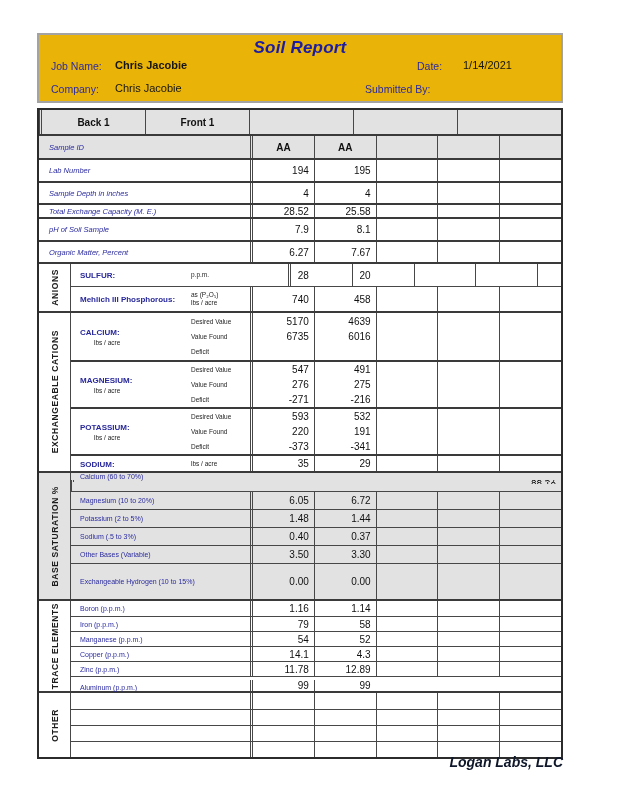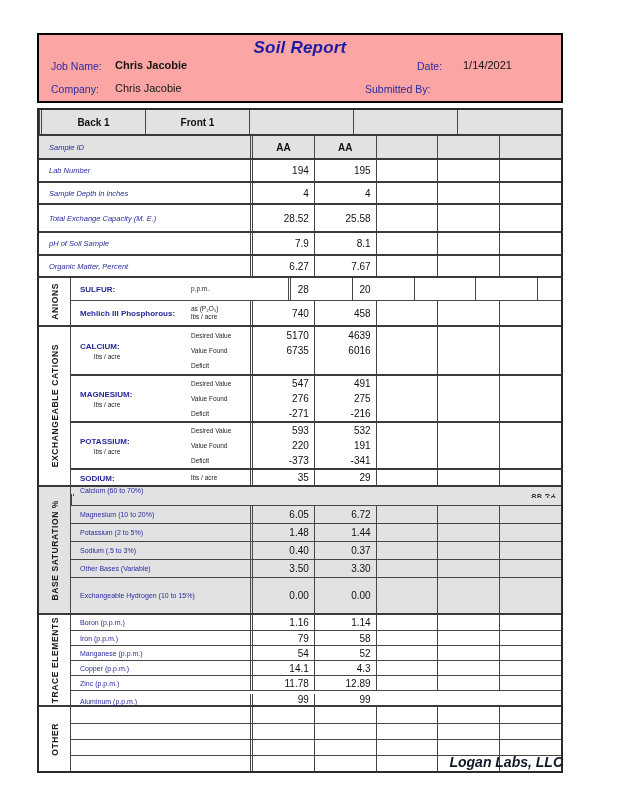--- a/index.html
+++ b/index.html
@@ -1,19 +1,19 @@
 <!DOCTYPE html>
 <html><head>
 <meta charset="utf-8">
 <style>
   html,body{margin:0;padding:0;background:#ffffff;}
   body{width:618px;height:800px;position:relative;font-family:"Liberation Sans","DejaVu Sans",sans-serif;overflow:hidden;}
 
   
-  .hbox{position:absolute;left:37px;top:33px;width:526px;height:70px;border:2px solid #000000;box-sizing:border-box;background:#fca5a5;}
+  .hbox{position:absolute;left:37px;top:33px;width:526px;height:70px;border:2px solid #a3a3a3;box-sizing:border-box;background:#eab308;}
   .title{position:absolute;top:3px;left:0;right:0;text-align:center;font-size:17px;font-weight:bold;font-style:italic;color:#1c1ca2;letter-spacing:.2px;}
   .hlbl{position:absolute;font-size:10.5px;color:#2a2aa0;white-space:nowrap;}
   .hval{position:absolute;font-size:11px;color:#151515;white-space:nowrap;}
   .jn-l{left:12px;top:25px;} .jn-v{left:76px;top:24px;font-weight:bold;}
   .dt-l{left:378px;top:25px;} .dt-v{left:424px;top:24px;}
   .co-l{left:12px;top:48px;} .co-v{left:76px;top:47px;}
   .sb-l{left:326px;top:48px;}
 
   
   .tbl{position:absolute;left:37px;top:108px;width:526px;border:2px solid #2b2b2b;box-sizing:border-box;background:#fff;}
@@ -89,21 +89,21 @@
       <div class="cell"></div>
     </div>
     <div class="row bt2" style="height: 22px;">
       <div class="lab">Sample Depth in inches</div>
       <div class="cell dbl">4</div>
       <div class="cell">4</div>
       <div class="cell"></div>
       <div class="cell"></div>
       <div class="cell"></div>
     </div>
-    <div class="row bt2" style="height: 28px;">
+    <div class="row bt2" style="height: 14px;">
       <div class="lab">Total Exchange Capacity (M. E.)</div>
       <div class="cell dbl">28.52</div>
       <div class="cell">25.58</div>
       <div class="cell"></div>
       <div class="cell"></div>
       <div class="cell"></div>
     </div>
     <div class="row bt2" style="height: 23px;">
       <div class="lab">pH of Soil Sample</div>
       <div class="cell dbl">7.9</div>

